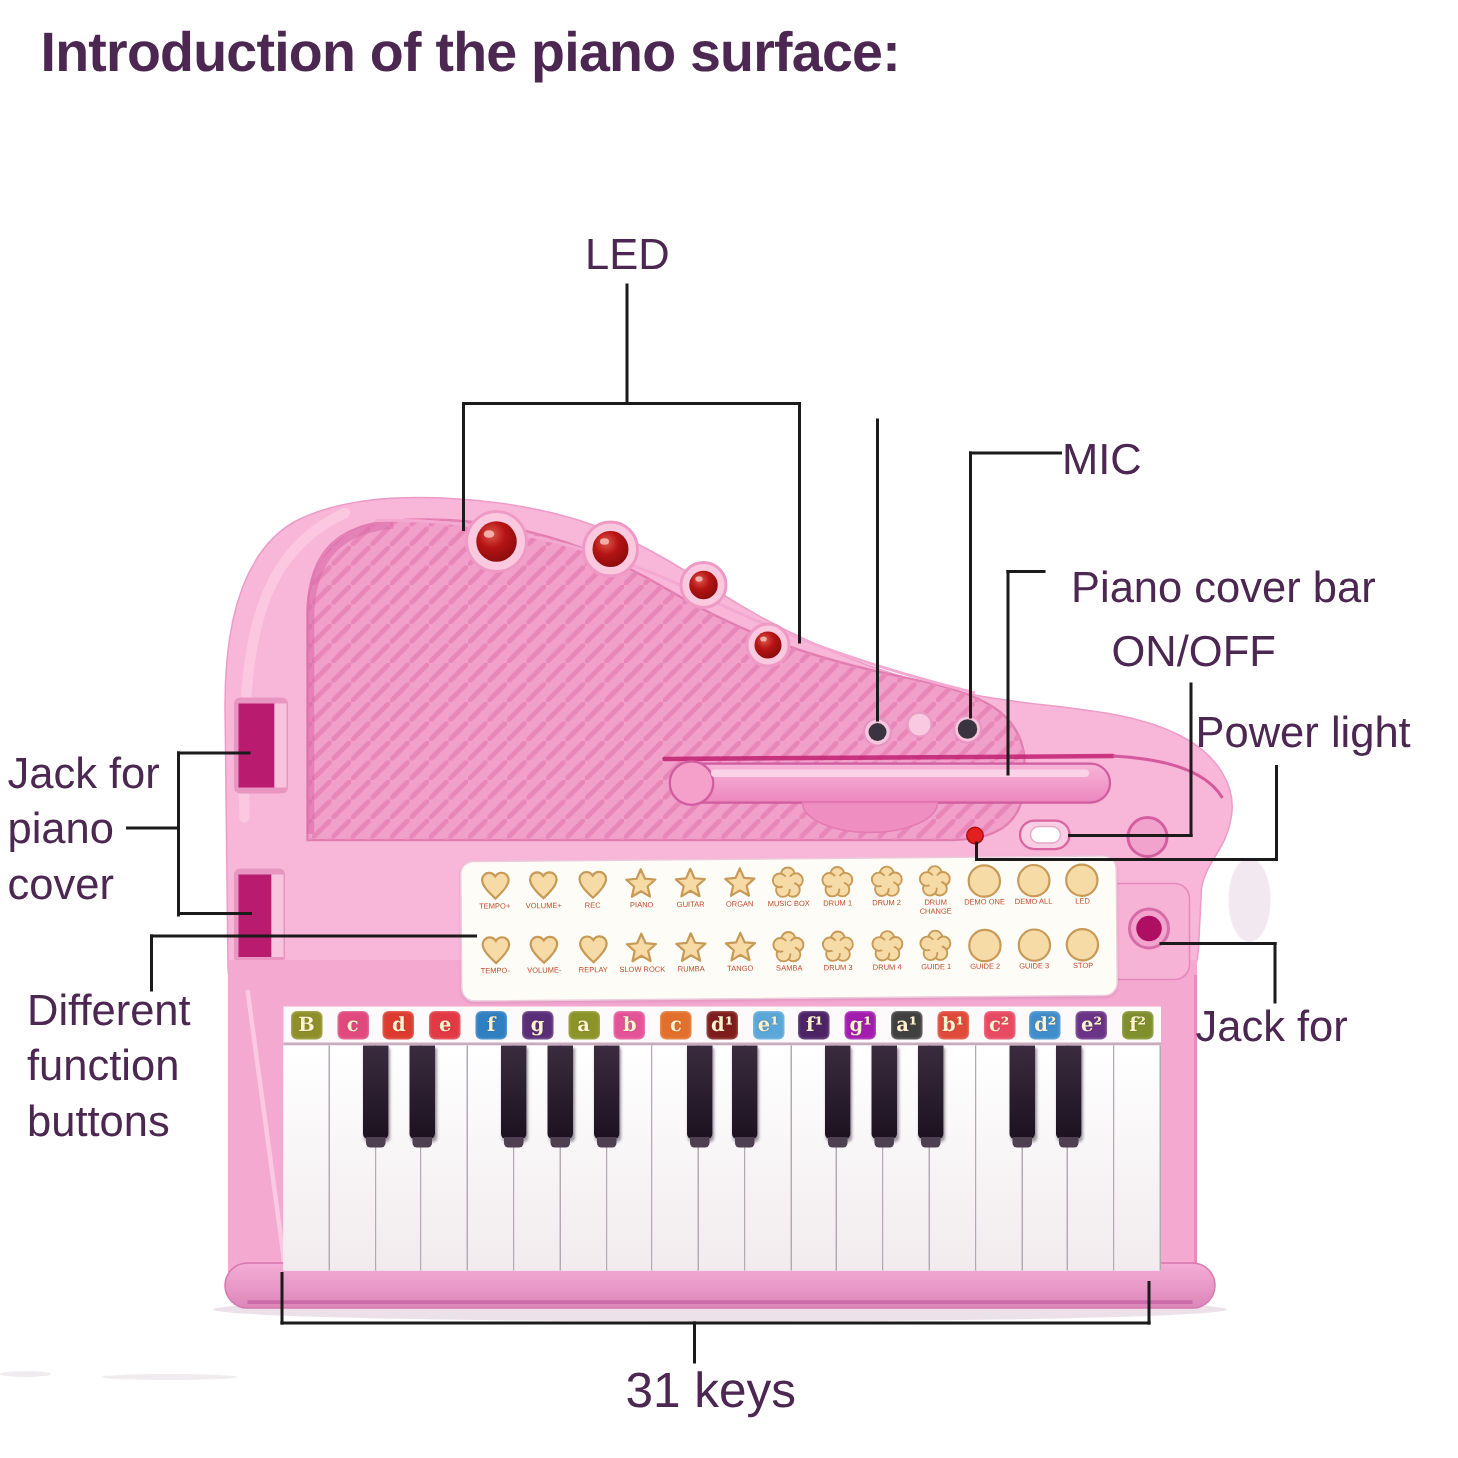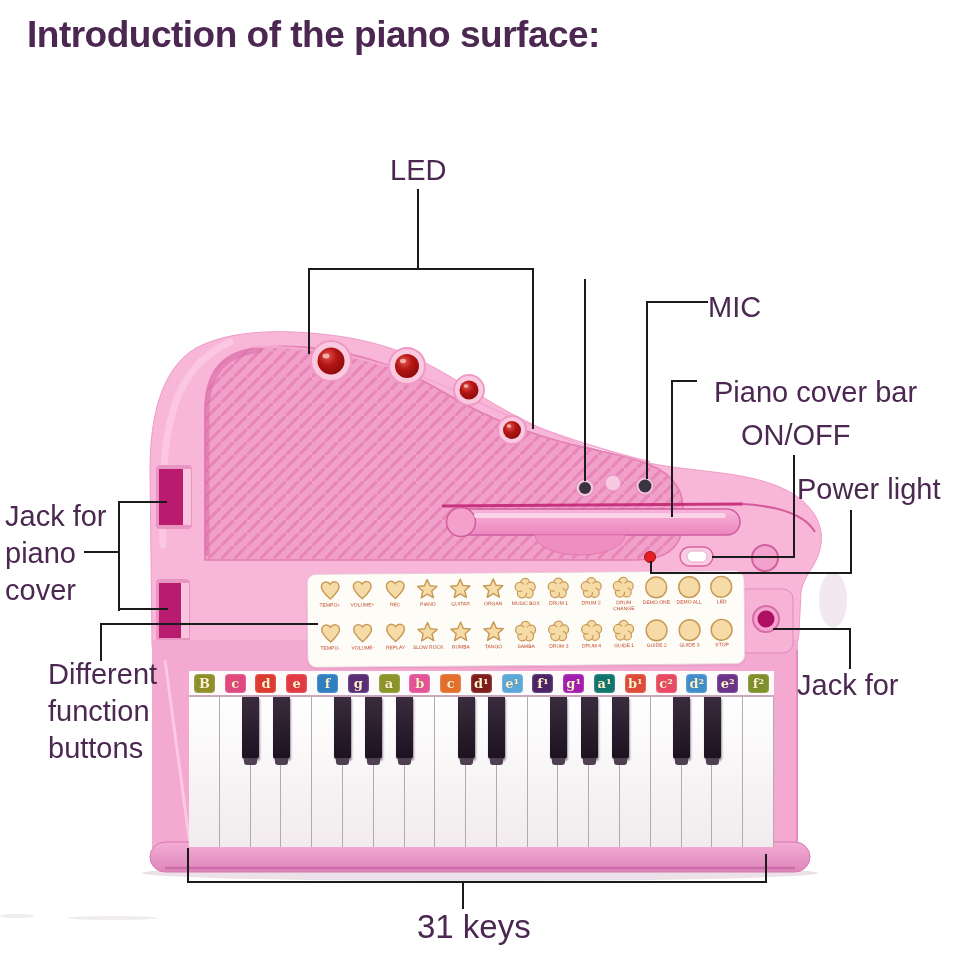--- a/index.html
+++ b/index.html
@@ -158,21 +158,21 @@
 <div class="ann" style="left:390px;top:152px;">LED</div>
 <div class="ann" style="left:708px;top:289px;">MIC</div>
 <div class="ann" style="left:698px;top:374px;margin-left:16px;">Piano cover bar</div>
 <div class="ann" style="left:741px;top:417px;">ON/OFF</div>
 <div class="ann" style="left:797px;top:471px;">Power light</div>
 <div class="ann" style="left:5px;top:498px;">
   <div>Jack for</div>
   <div>piano</div>
   <div>cover</div>
 </div>
-<div class="ann" style="left:48px;top:656px;">
+<div class="ann" style="left:18px;top:656px;">
   <div>Different</div>
   <div>function</div>
   <div>buttons</div>
 </div>
 <div class="ann" style="left:797px;top:667px;">
   <div>Jack for</div>
 </div>
 <div class="ann" style="left:417px;top:906px;font-size:33px;">31 keys</div>
 
 <div id="fn-panel">
@@ -400,21 +400,21 @@
       <div class="note-label" style="background: rgb(225, 58, 68);">e</div>
       <div class="note-label" style="background: rgb(47, 127, 193);">f</div>
       <div class="note-label" style="background: rgb(90, 45, 119);">g</div>
       <div class="note-label" style="background: rgb(138, 148, 40);">a</div>
       <div class="note-label" style="background: rgb(228, 83, 151);">b</div>
       <div class="note-label" style="background: rgb(226, 112, 44);">c</div>
       <div class="note-label" style="background: #7f1d1d;">d¹</div>
       <div class="note-label" style="background: rgb(90, 167, 216); text-align: right;">e¹</div>
       <div class="note-label" style="background: rgb(76, 36, 102);">f¹</div>
       <div class="note-label" style="background: #a21caf;">g¹</div>
-      <div class="note-label" style="background: #0f766e;">a¹</div>
+      <div class="note-label" style="background: #404040;">a¹</div>
       <div class="note-label" style="background: rgb(224, 74, 58);">b¹</div>
       <div class="note-label" style="background: rgb(232, 74, 99);">c²</div>
       <div class="note-label" style="background: rgb(63, 142, 203);">d²</div>
       <div class="note-label" style="background: rgb(106, 51, 135);">e²</div>
       <div class="note-label" style="background: rgb(127, 143, 43);">f²</div>
     </div>
 <div id="keys">
       <div class="wkey" style="left: 0px; width: 30.7895px;"></div>
       <div class="wkey" style="left: 30.7895px; width: 30.7895px;"></div>
       <div class="wkey" style="left: 61.5789px; width: 30.7895px;"></div>

